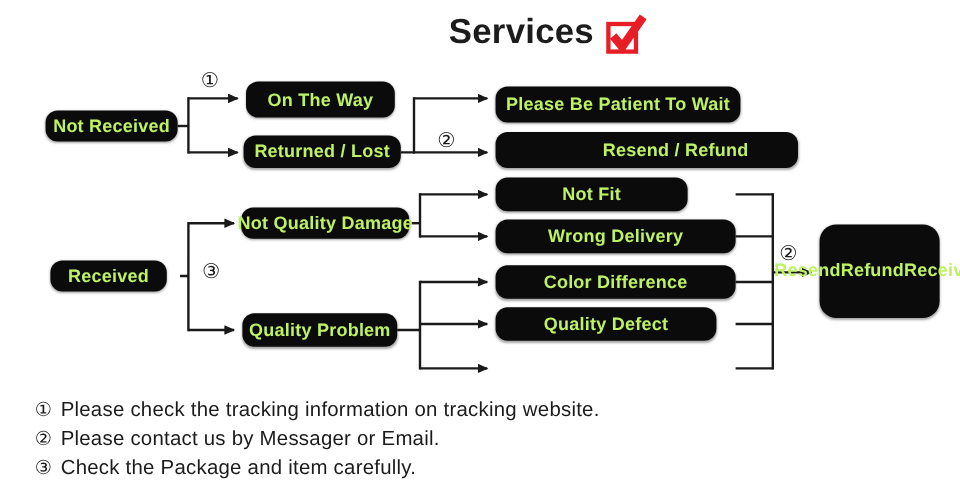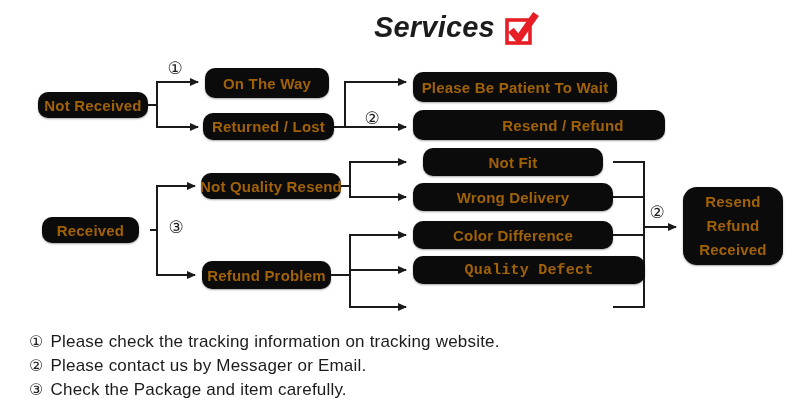--- a/index.html
+++ b/index.html
@@ -1,34 +1,34 @@
 <!DOCTYPE html>
 <html><head>
 <meta charset="utf-8">
 <style>
   html,body{margin:0;padding:0;background:#ffffff;}
   .stage{
     position:relative;width:800px;height:412px;background:#ffffff;overflow:hidden;
     font-family:"Liberation Sans","DejaVu Sans",sans-serif;
   }
   
-  .title-row{position:absolute;left:374px;top:8px;display:flex;align-items:center;gap:8px;font-style:italic;}
+  .title-row{position:absolute;left:374px;top:8px;display:flex;align-items:center;gap:8px;}
   .title-text{font-size:29px;font-weight:700;color:#1c1c1c;letter-spacing:.2px;line-height:32px;}
   .check-icon{width:36px;height:36px;margin-top:2px;}
   
   .connectors{position:absolute;left:0;top:0;pointer-events:none;}
   
   .node{
-    position:absolute;background:#0b0b0b;color:#a16207;border-radius:10px;
+    position:absolute;background:#0b0b0b;color:#bef264;border-radius:10px;
     display:flex;align-items:center;justify-content:center;
     font-size:15px;font-weight:700;white-space:nowrap;letter-spacing:.2px;
     box-shadow:0 1px 2px rgba(0,0,0,.35);
   }
   .node.final{
-    border-radius:13px;flex-direction:column;line-height:24px;border-radius:14px;
+    border-radius:13px;flex-direction:row;line-height:24px;border-radius:14px;
   }
   
   .marker{
     position:absolute;transform:translate(-50%,-50%);
     font-family:"DejaVu Sans",sans-serif;font-size:17px;font-weight:400;color:#1c1c1c;
     background:transparent;line-height:1;
   }
   
   .foot{
     position:absolute;left:29px;font-size:17px;color:#1b1b1b;letter-spacing:.2px;
@@ -90,27 +90,27 @@
       <line x1="644" y1="161" x2="644" y2="308"></line>
       <line x1="644" y1="227" x2="676" y2="227" marker-end="url(#arr)"></line>
     </g>
   </svg>
 
   <div class="node" style="left:38px;top:92px;width:110px;height:26px;">Not Received</div>
   <div class="node" style="left:205px;top:68px;width:124px;height:30px;">On The Way</div>
   <div class="node" style="left:203px;top:113px;width:131px;height:27px;">Returned / Lost</div>
   <div class="node" style="left:413px;top:72px;width:204px;height:30px;">Please Be Patient To Wait</div>
   <div class="node" style="left:413px;top:110px;width:204px;height:30px;padding-left:48px;">Resend / Refund</div>
-  <div class="node" style="left:201px;top:173px;width:140px;height:26px;">Not Quality Resend</div>
+  <div class="node" style="left:201px;top:173px;width:140px;height:26px;">Not Quality Damage</div>
   <div class="node" style="left:42px;top:217px;width:97px;height:26px;">Received</div>
-  <div class="node" style="left:202px;top:261px;width:129px;height:28px;">Refund Problem</div>
-  <div class="node" style="left:413px;top:148px;width:180px;height:28px;margin-left:10px;">Not Fit</div>
+  <div class="node" style="left:202px;top:261px;width:129px;height:28px;">Quality Problem</div>
+  <div class="node" style="left:413px;top:148px;width:160px;height:28px;">Not Fit</div>
   <div class="node" style="left:413px;top:183px;width:200px;height:28px;">Wrong Delivery</div>
   <div class="node" style="left:413px;top:221px;width:200px;height:28px;">Color Difference</div>
-  <div class="node" style="left:413px;top:256px;width:232px;height:28px;font-family:Liberation Mono, monospace;">Quality Defect</div>
+  <div class="node" style="left:413px;top:256px;width:184px;height:28px;">Quality Defect</div>
   <div class="node final" style="left:683px;top:187px;width:100px;height:78px;">
     <span>Resend</span>
     <span>Refund</span>
     <span>Received</span>
   </div>
 
   <span class="marker" style="left:175px;top:68px;">①</span>
   <span class="marker" style="left:372px;top:118px;">②</span>
   <span class="marker" style="left:176px;top:227px;">③</span>
   <span class="marker" style="left:657px;top:212px;">②</span>

